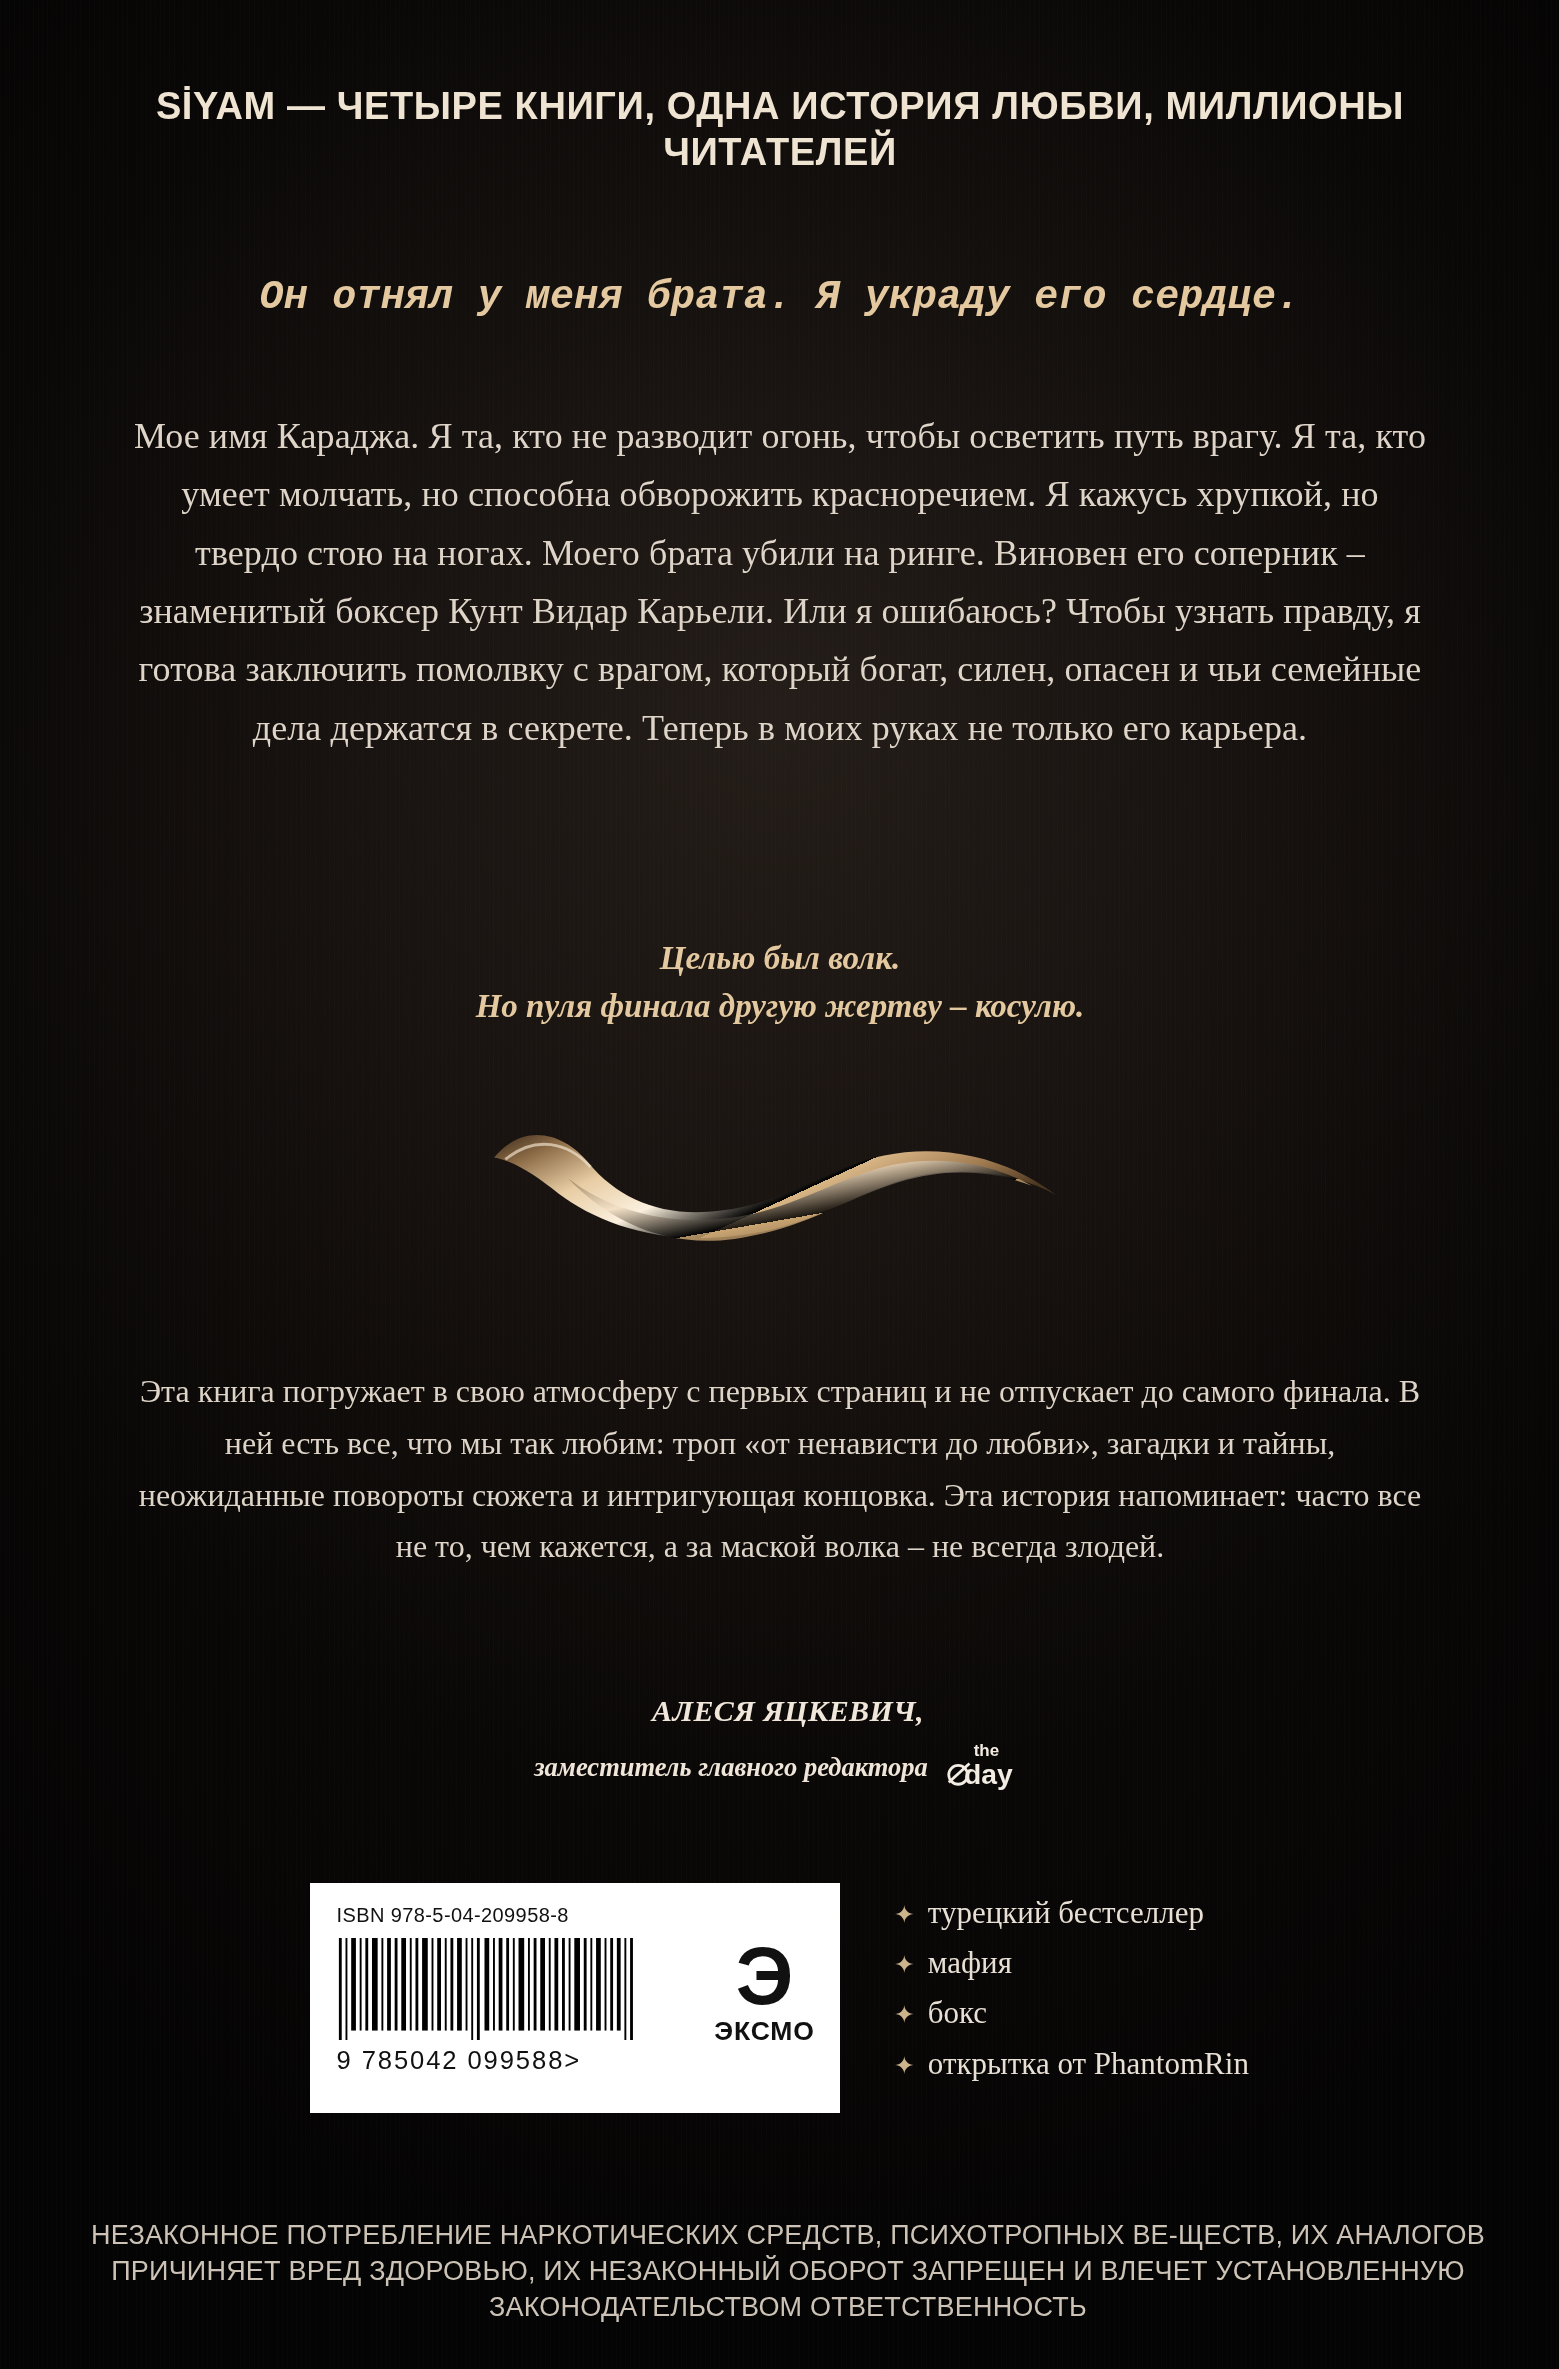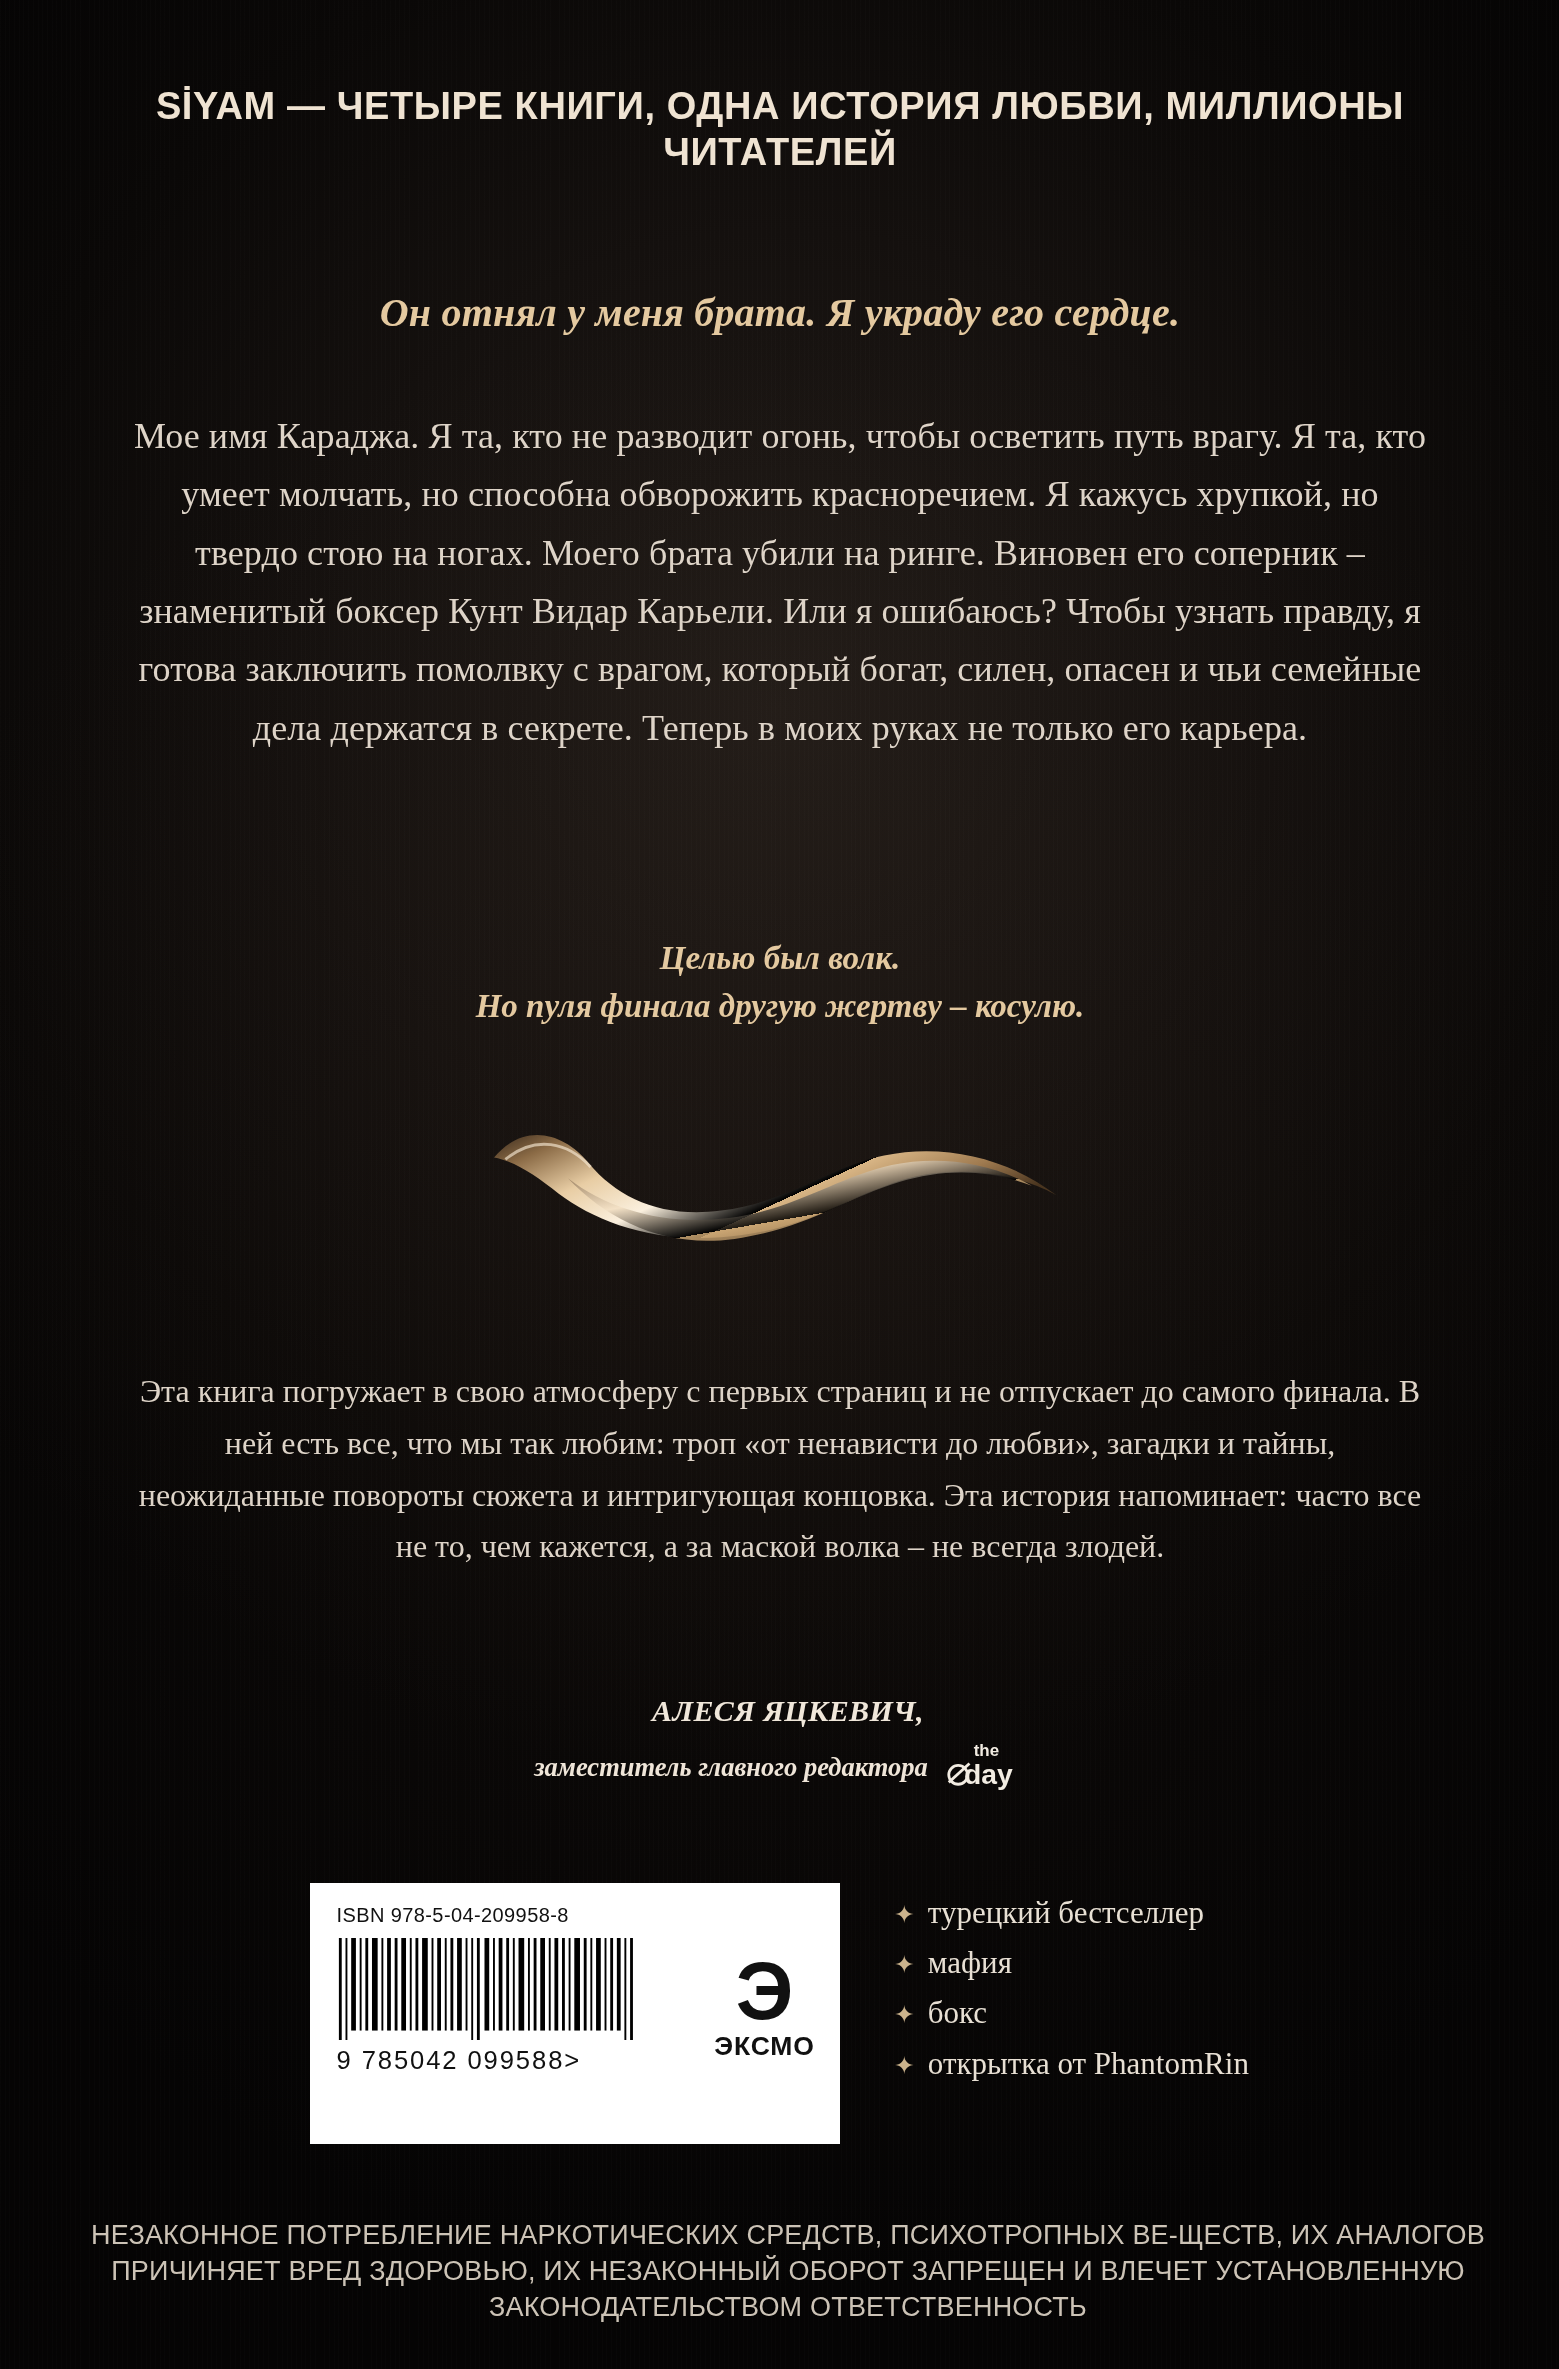--- a/index.html
+++ b/index.html
@@ -51,26 +51,26 @@
     font-size: 38px;
     letter-spacing: 0.6px;
     line-height: 1.22;
     padding: 0 85px;
     box-sizing: border-box;
   }
 
   
   .tagline {
     position: absolute;
-    top: 289px;
+    top: 275px;
     left: 0;
     right: 0;
     text-align: center;
     color: #e4c9a0;
-    font-family: Liberation Serif, serif;
+    font-family: Liberation Mono, monospace;
     font-style: italic;
     font-weight: 700;
     font-size: 40px;
     letter-spacing: 0.2px;
   }
 
   
   .annotation {
     position: absolute;
     top: 407px;
@@ -155,21 +155,21 @@
     position: relative;
     top: -3.8px;
   }
 
   
   .barcode-block {
     position: absolute;
     left: 310px;
     top: 1883px;
     width: 530px;
-    height: 261px;
+    height: 230px;
     background: #ffffff;
     display: flex;
   }
   .barcode-left {
     flex: 1 1 auto;
     padding: 21px 0 13.2px 26.5px;
     box-sizing: border-box;
     display: flex;
     flex-direction: column;
   }

